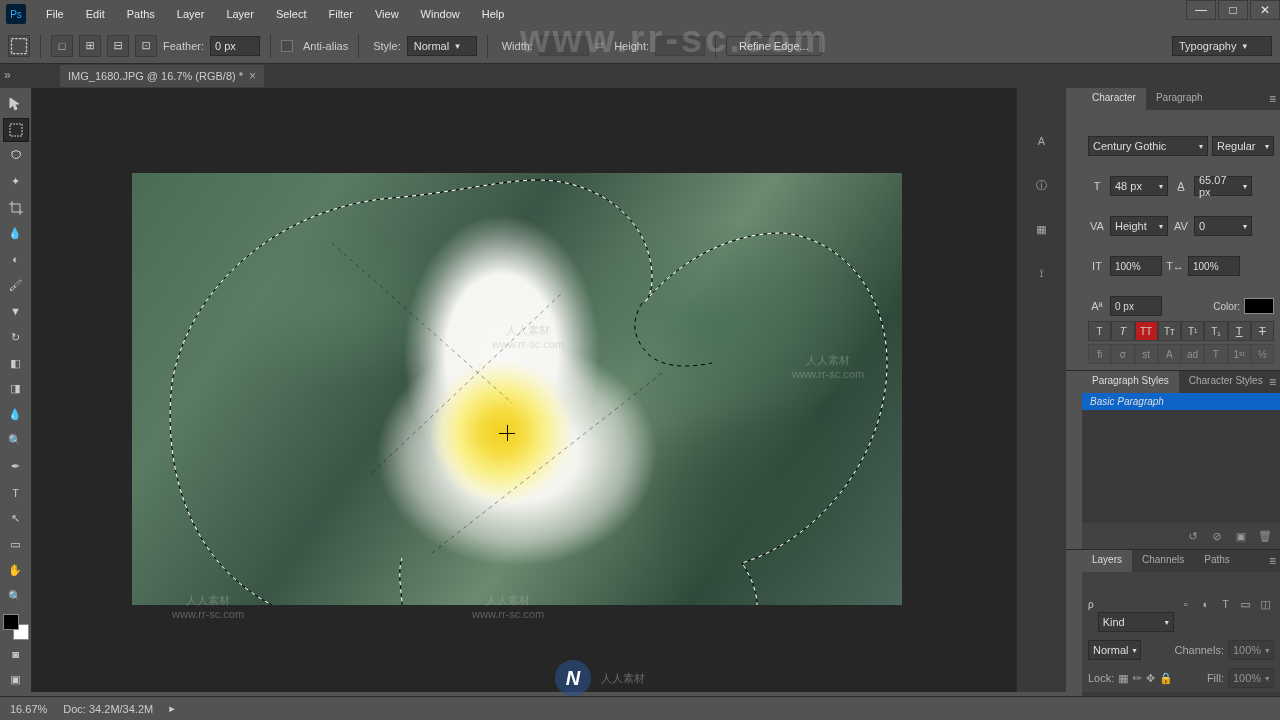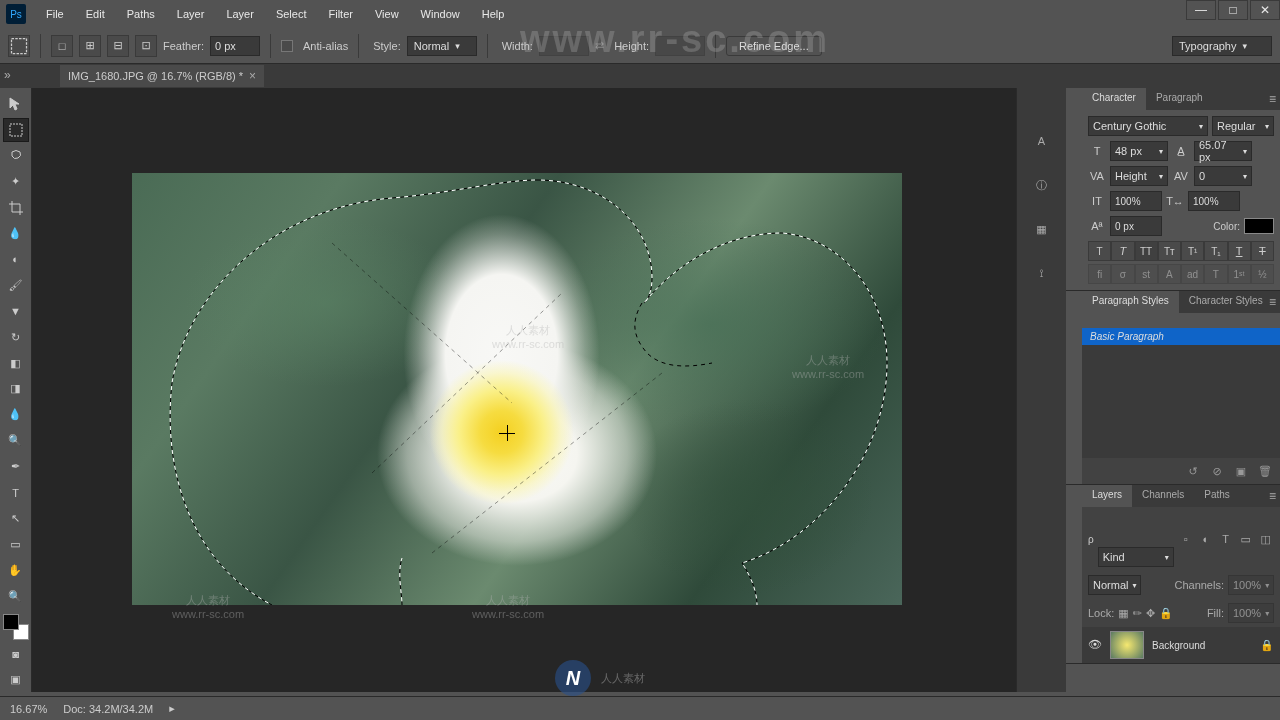--- a/index.html
+++ b/index.html
@@ -67,32 +67,32 @@
 
 .panels-column { width: 214px; background: #535353; display: flex; flex-direction: column; }
 .panel { border-bottom: 1px solid #2a2a2a; padding-left: 16px; }
 .panel-tabs { display: flex; background: #3a3a3a; height: 22px; position: relative; }
 .panel-tab { padding: 4px 10px; color: #aaa; cursor: pointer; font-size: 10px; }
 .panel-tab.active { background: #535353; color: #ddd; }
 .panel-menu { position: absolute; right: 4px; top: 4px; color: #aaa; cursor: pointer; font-size: 12px; }
 .panel-body { padding: 6px; }
 
 
-.char-row { display: flex; gap: 4px; margin-bottom: 5px; align-items: center; }
+.char-row { display: flex; gap: 4px; margin-bottom: 5px; align-items: center; margin-top: 20px; }
 .char-select { flex: 1; background: #3a3a3a; border: 1px solid #2a2a2a; color: #ddd; padding: 2px 4px; height: 20px; font-size: 10px; display: flex; align-items: center; justify-content: space-between; cursor: pointer; }
 .char-select::after { content: '▾'; font-size: 8px; margin-left: 4px; }
 .char-icon { width: 18px; height: 18px; display: flex; align-items: center; justify-content: center; color: #ccc; font-size: 11px; }
 .char-input { background: #3a3a3a; border: 1px solid #2a2a2a; color: #ddd; padding: 2px 4px; width: 52px; height: 20px; font-size: 10px; }
 .style-btns { display: flex; gap: 0; margin-top: 4px; }
 .style-btn { width: 24px; height: 20px; border: 1px solid #3a3a3a; background: #4a4a4a; color: #ccc; display: flex; align-items: center; justify-content: center; cursor: pointer; font-size: 10px; }
-.style-btn.active { background: #404040; }
+.style-btn.active { background: #b91c1c; }
 .color-box { width: 30px; height: 16px; background: #000; border: 1px solid #888; display: inline-block; cursor: pointer; }
 
 
-.styles-list { height: 130px; overflow: auto; background: #3a3a3a; margin-top: 15px; }
+.styles-list { height: 130px; overflow: auto; background: #3a3a3a; }
 .style-item { padding: 3px 8px; color: #ddd; background: #0f64c8; cursor: pointer; font-style: italic; font-size: 10px; }
 .styles-footer { display: flex; justify-content: flex-end; gap: 6px; padding: 4px 6px; background: #424242; }
 .footer-icon { width: 18px; height: 18px; color: #999; cursor: pointer; display: flex; align-items: center; justify-content: center; }
 
 
 .layers-toolbar { display: flex; gap: 4px; padding: 4px 6px; align-items: center; background: #424242; }
 .layers-toolbar .char-select { width: 76px; flex: none; margin-top: 36px; }
 .layers-toolbar .li { width: 16px; height: 16px; color: #aaa; display: flex; align-items: center; justify-content: center; cursor: pointer; }
 .layer-opts { display: flex; gap: 4px; padding: 4px 6px; align-items: center; background: #424242; color: #aaa; font-size: 10px; }
 .layers-list { background: #3a3a3a; }

